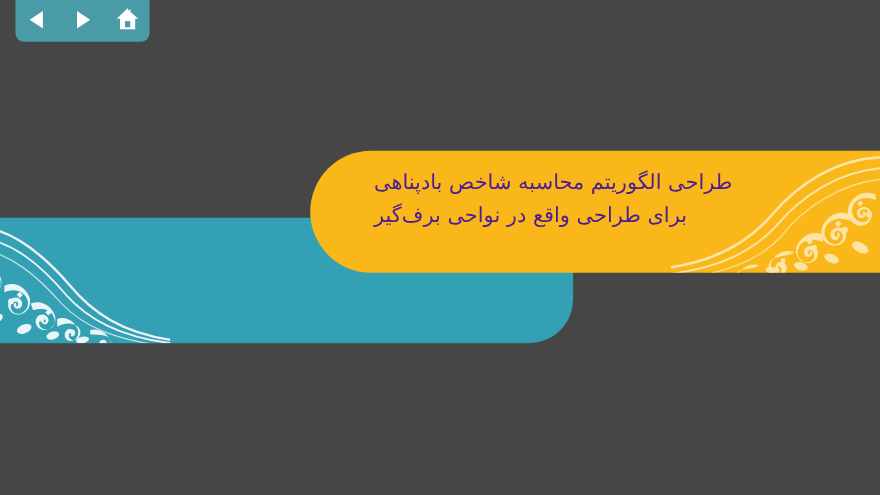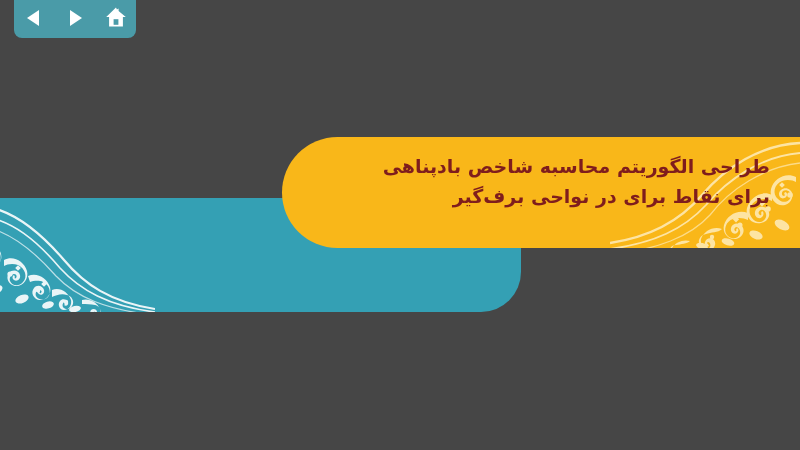--- a/index.html
+++ b/index.html
@@ -85,26 +85,26 @@
   #title-block {
     position: absolute;
     right: 30px;
     top: 14px;
     width: 430px;
     text-align: center;
     direction: rtl;
     z-index: 5;
   }
   .title-line {
-    color: #7f1d1d;
+    color: #4c1d95;
     font-size: 19px;
-    font-weight: bold;
+    font-weight: normal;
     line-height: 30px;
     white-space: nowrap;
-    text-align: right;
+    text-align: left;
     direction: rtl;
     unicode-bidi: bidi-override;
   }
 </style>
 </head>
 <body>
 
 <div id="slide">
 
   <div id="navbar">
@@ -180,18 +180,18 @@
         <circle cx="102" cy="100" r="2.2"></circle>
         <circle cx="180" cy="58" r="2.8"></circle>
         <rect x="150" y="64" width="4.5" height="4.5" transform="rotate(45 152 66)"></rect>
         <rect x="124" y="80" width="4.5" height="4.5" transform="rotate(45 126 82)"></rect>
         <rect x="170" y="46" width="4" height="4" transform="rotate(45 172 48)"></rect>
       </g>
     </svg>
 
     <div id="title-block">
       <div class="title-line">طراحی الگوریتم محاسبه شاخص بادپناهی</div>
-      <div class="title-line">برای نقاط برای در نواحی برف‌گیر</div>
+      <div class="title-line">برای طراحی واقع در نواحی برف‌گیر</div>
     </div>
 
   </div>
 
 </div>
 
 </body></html>

